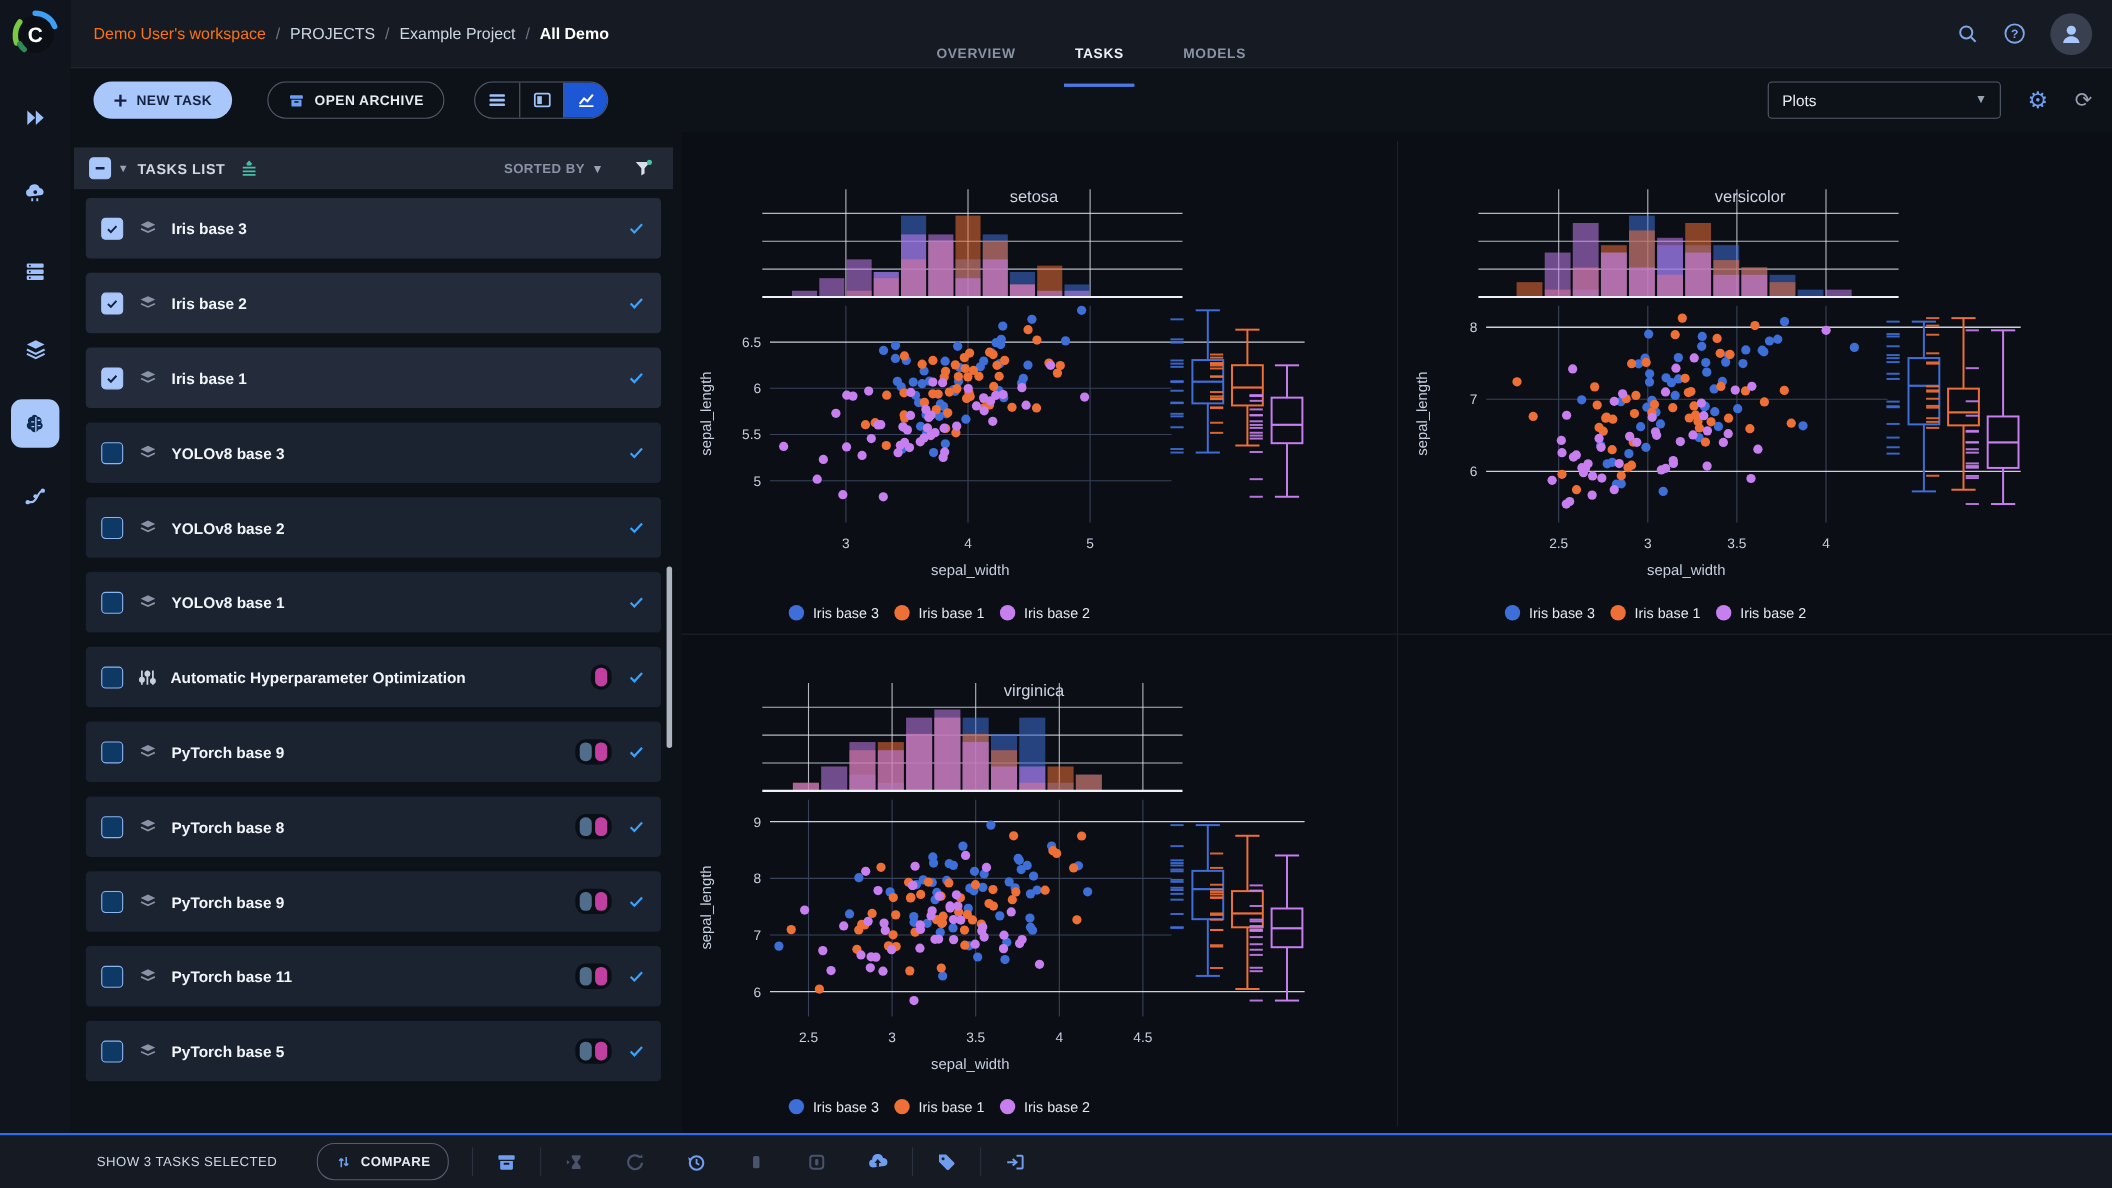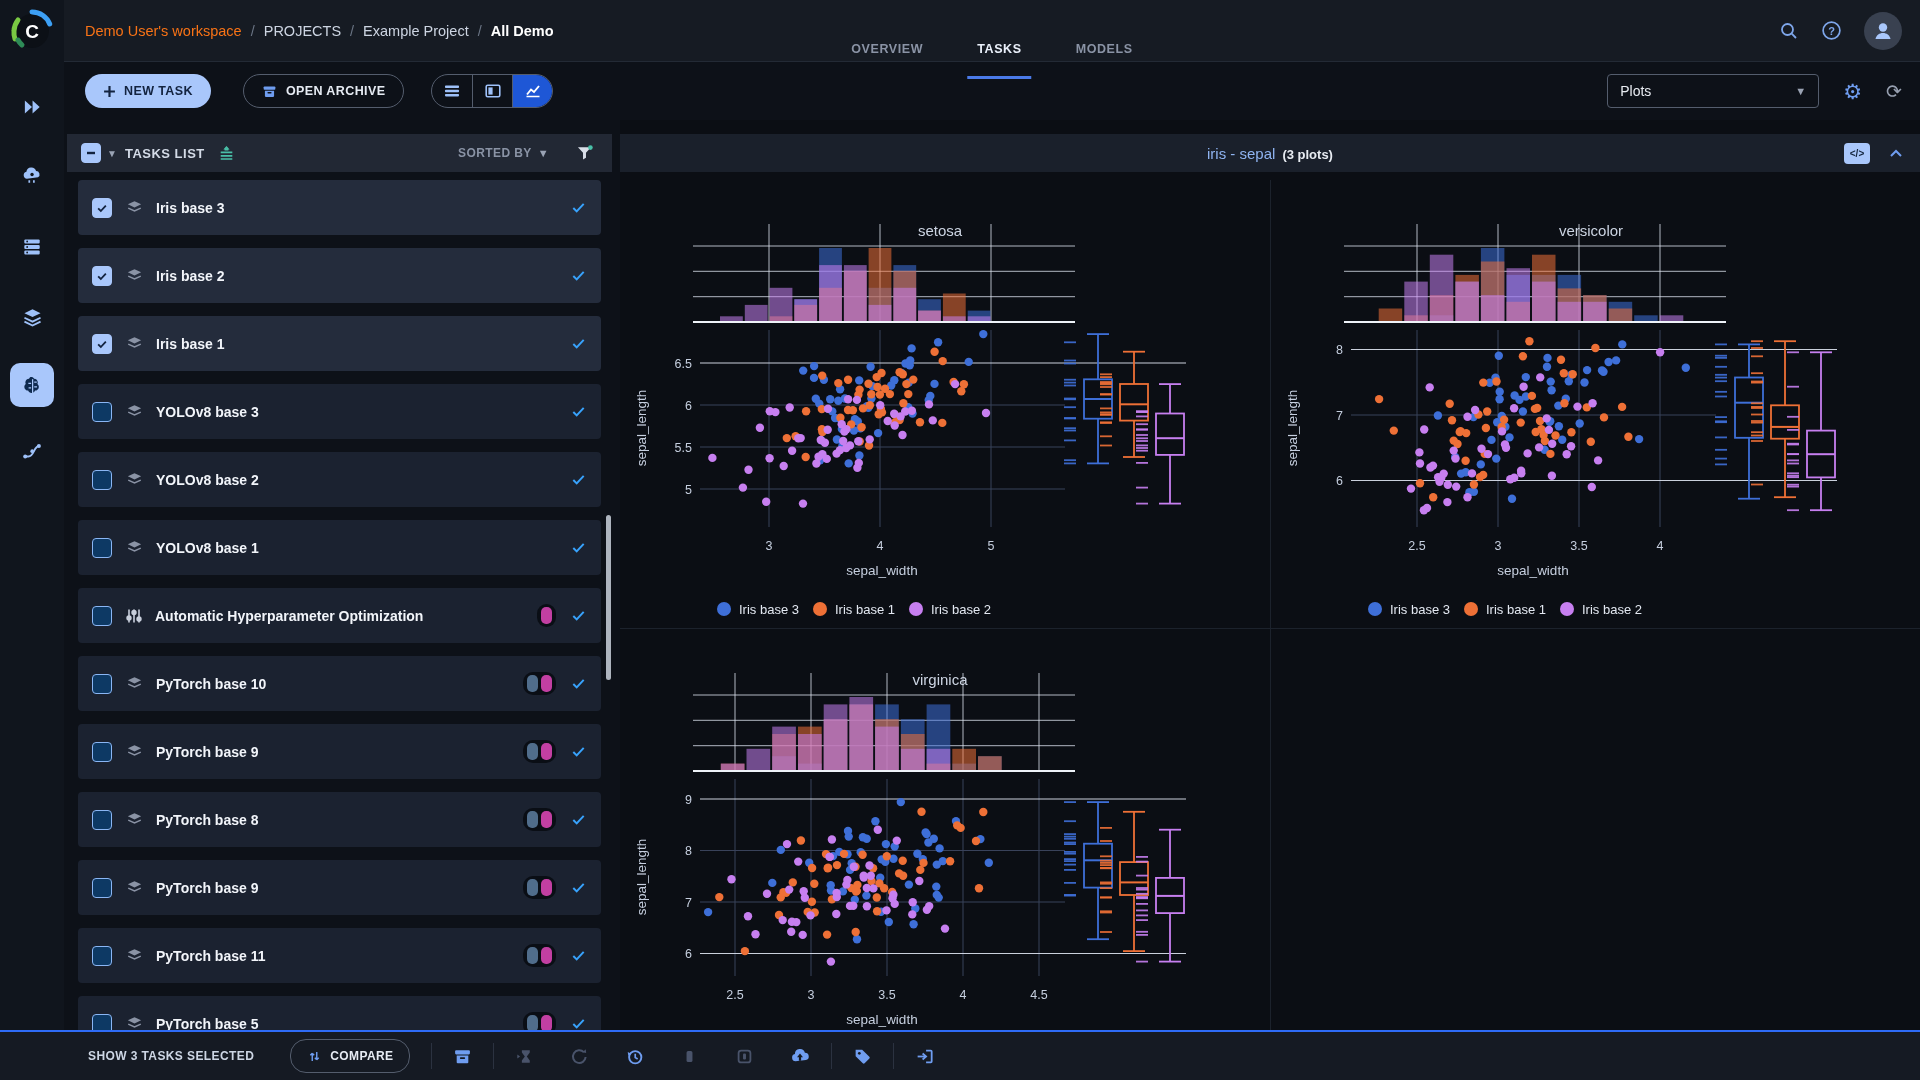--- a/index.html
+++ b/index.html
@@ -97,21 +97,21 @@
     font-weight:bold; display:flex; align-items:center; justify-content:center; cursor:pointer; }
   .collapse { color:#6f9df0; cursor:pointer; display:flex; }
   .plots-grid { display:grid; grid-template-columns:650px 650px; grid-template-rows:448px 448px; margin-top:8px; }
   .cell { position:relative; }
   .cell.bl { border-left:1px solid #1c222c; }
   .cell.bt { border-top:1px solid #1c222c; }
 
   
   .bottombar { position:absolute; left:0; bottom:0; right:0; height:50px; background:#151a23;
     border-top:2px solid #2e6bf6; display:flex; align-items:center; padding-left:88px; z-index:6; }
-  .sel-label { font-size:12px; font-weight:bold; letter-spacing:.4px; color:#cdd6e4; }
+  .sel-label { font-size:12px; font-weight:normal; letter-spacing:.4px; color:#cdd6e4; }
   .btn-compare { margin-left:36px; height:32px; border:1px solid #545d6d; border-radius:16px; display:flex;
     align-items:center; gap:8px; padding:16px 16px; font-size:12px; font-weight:bold; letter-spacing:.4px;
     color:#e6ebf3; cursor:pointer; }
   .fdiv { width:1px; height:26px; background:#2b3240; margin-left:21px; }
   .fic { margin-left:21px; cursor:pointer; display:flex; }
   .fic.g36 { margin-left:36px; }
   .en { color:#6f9df0; }
   .dis { color:#49536a; cursor:default; }
 </style>
 </head>
@@ -414,151 +414,117 @@
           </span>
         </div>
         <div class="task-row">
           <span class="cb"></span>
           <span class="ticon">
             <svg width="19" height="19" viewBox="0 0 20 20">
               <path d="M10 3.4l7 3.3-7 3.3-7-3.3z" fill="currentColor"></path>
               <path d="M3.4 10.6l6.6 3.1 6.6-3.1" fill="none" stroke="currentColor" stroke-width="1.6"></path>
             </svg>
           </span>
-          <span class="tname">PyTorch base 10</span>
+          <span class="tname">PyTorch base 9</span>
           <span class="flex1"></span>
           <span class="tags">
             <i class="pill slate"></i>
             <i class="pill magenta"></i>
           </span>
           <span class="status">
             <svg width="17" height="17" viewBox="0 0 18 18">
               <path d="M3.5 9.5l3.6 3.6 7.4-8" stroke="#38a3fd" stroke-width="2.1" fill="none"></path>
             </svg>
           </span>
         </div>
         <div class="task-row">
           <span class="cb"></span>
           <span class="ticon">
             <svg width="19" height="19" viewBox="0 0 20 20">
               <path d="M10 3.4l7 3.3-7 3.3-7-3.3z" fill="currentColor"></path>
               <path d="M3.4 10.6l6.6 3.1 6.6-3.1" fill="none" stroke="currentColor" stroke-width="1.6"></path>
             </svg>
           </span>
-          <span class="tname">PyTorch base 9</span>
+          <span class="tname">PyTorch base 8</span>
           <span class="flex1"></span>
           <span class="tags">
             <i class="pill slate"></i>
             <i class="pill magenta"></i>
           </span>
           <span class="status">
             <svg width="17" height="17" viewBox="0 0 18 18">
               <path d="M3.5 9.5l3.6 3.6 7.4-8" stroke="#38a3fd" stroke-width="2.1" fill="none"></path>
             </svg>
           </span>
         </div>
         <div class="task-row">
           <span class="cb"></span>
           <span class="ticon">
             <svg width="19" height="19" viewBox="0 0 20 20">
               <path d="M10 3.4l7 3.3-7 3.3-7-3.3z" fill="currentColor"></path>
               <path d="M3.4 10.6l6.6 3.1 6.6-3.1" fill="none" stroke="currentColor" stroke-width="1.6"></path>
             </svg>
           </span>
-          <span class="tname">PyTorch base 8</span>
+          <span class="tname">PyTorch base 9</span>
           <span class="flex1"></span>
           <span class="tags">
             <i class="pill slate"></i>
             <i class="pill magenta"></i>
           </span>
           <span class="status">
             <svg width="17" height="17" viewBox="0 0 18 18">
               <path d="M3.5 9.5l3.6 3.6 7.4-8" stroke="#38a3fd" stroke-width="2.1" fill="none"></path>
             </svg>
           </span>
         </div>
         <div class="task-row">
           <span class="cb"></span>
           <span class="ticon">
             <svg width="19" height="19" viewBox="0 0 20 20">
               <path d="M10 3.4l7 3.3-7 3.3-7-3.3z" fill="currentColor"></path>
               <path d="M3.4 10.6l6.6 3.1 6.6-3.1" fill="none" stroke="currentColor" stroke-width="1.6"></path>
             </svg>
           </span>
-          <span class="tname">PyTorch base 9</span>
+          <span class="tname">PyTorch base 11</span>
           <span class="flex1"></span>
           <span class="tags">
             <i class="pill slate"></i>
             <i class="pill magenta"></i>
           </span>
           <span class="status">
             <svg width="17" height="17" viewBox="0 0 18 18">
               <path d="M3.5 9.5l3.6 3.6 7.4-8" stroke="#38a3fd" stroke-width="2.1" fill="none"></path>
             </svg>
           </span>
         </div>
         <div class="task-row">
           <span class="cb"></span>
           <span class="ticon">
             <svg width="19" height="19" viewBox="0 0 20 20">
               <path d="M10 3.4l7 3.3-7 3.3-7-3.3z" fill="currentColor"></path>
               <path d="M3.4 10.6l6.6 3.1 6.6-3.1" fill="none" stroke="currentColor" stroke-width="1.6"></path>
             </svg>
           </span>
-          <span class="tname">PyTorch base 11</span>
-          <span class="flex1"></span>
-          <span class="tags">
-            <i class="pill slate"></i>
-            <i class="pill magenta"></i>
-          </span>
-          <span class="status">
-            <svg width="17" height="17" viewBox="0 0 18 18">
-              <path d="M3.5 9.5l3.6 3.6 7.4-8" stroke="#38a3fd" stroke-width="2.1" fill="none"></path>
-            </svg>
-          </span>
-        </div>
-        <div class="task-row">
-          <span class="cb"></span>
-          <span class="ticon">
-            <svg width="19" height="19" viewBox="0 0 20 20">
-              <path d="M10 3.4l7 3.3-7 3.3-7-3.3z" fill="currentColor"></path>
-              <path d="M3.4 10.6l6.6 3.1 6.6-3.1" fill="none" stroke="currentColor" stroke-width="1.6"></path>
-            </svg>
-          </span>
           <span class="tname">PyTorch base 5</span>
           <span class="flex1"></span>
           <span class="tags">
             <i class="pill slate"></i>
             <i class="pill magenta"></i>
           </span>
           <span class="status">
             <svg width="17" height="17" viewBox="0 0 18 18">
               <path d="M3.5 9.5l3.6 3.6 7.4-8" stroke="#38a3fd" stroke-width="2.1" fill="none"></path>
             </svg>
           </span>
         </div>
       </div>
     <div class="vscroll"></div>
   </section>
 
   <section class="plots-panel">
-    <div class="plots-header">
-      <div class="plots-title-wrap">
-        <span class="plots-title">iris - sepal</span>
-        <span class="plots-count">(3 plots)</span>
-      </div>
-      <div class="ph-icons">
-        <span class="code-btn">&lt;/&gt;</span>
-        <span class="collapse">
-          <svg width="16" height="12" viewBox="0 0 16 12">
-              <path d="M3 9l5-5 5 5" fill="none" stroke="currentColor" stroke-width="2"></path>
-            </svg>
-        </span>
-      </div>
-    </div>
     <div class="plots-grid" id="plots">
         <div class="cell">
           <svg width="650" height="448" viewBox="0 0 650 448" font-family="Liberation Sans, sans-serif">
             <line x1="73.0" y1="66.0" x2="455.0" y2="66.0" stroke="#dde4ef" stroke-width="1" stroke-opacity="0.8"></line>
             <line x1="73.0" y1="91.3" x2="455.0" y2="91.3" stroke="#dde4ef" stroke-width="1" stroke-opacity="0.8"></line>
             <line x1="73.0" y1="116.7" x2="455.0" y2="116.7" stroke="#dde4ef" stroke-width="1" stroke-opacity="0.8"></line>
             <line x1="149.0" y1="44.0" x2="149.0" y2="142.0" stroke="#dde4ef" stroke-width="1" stroke-opacity="0.8"></line>
             <line x1="260.0" y1="44.0" x2="260.0" y2="142.0" stroke="#dde4ef" stroke-width="1" stroke-opacity="0.8"></line>
             <line x1="371.0" y1="44.0" x2="371.0" y2="142.0" stroke="#dde4ef" stroke-width="1" stroke-opacity="0.8"></line>
             <rect x="174.3" y="119.2" width="22.8" height="22.8" fill="#3e6fd8" fill-opacity=".55"></rect>

